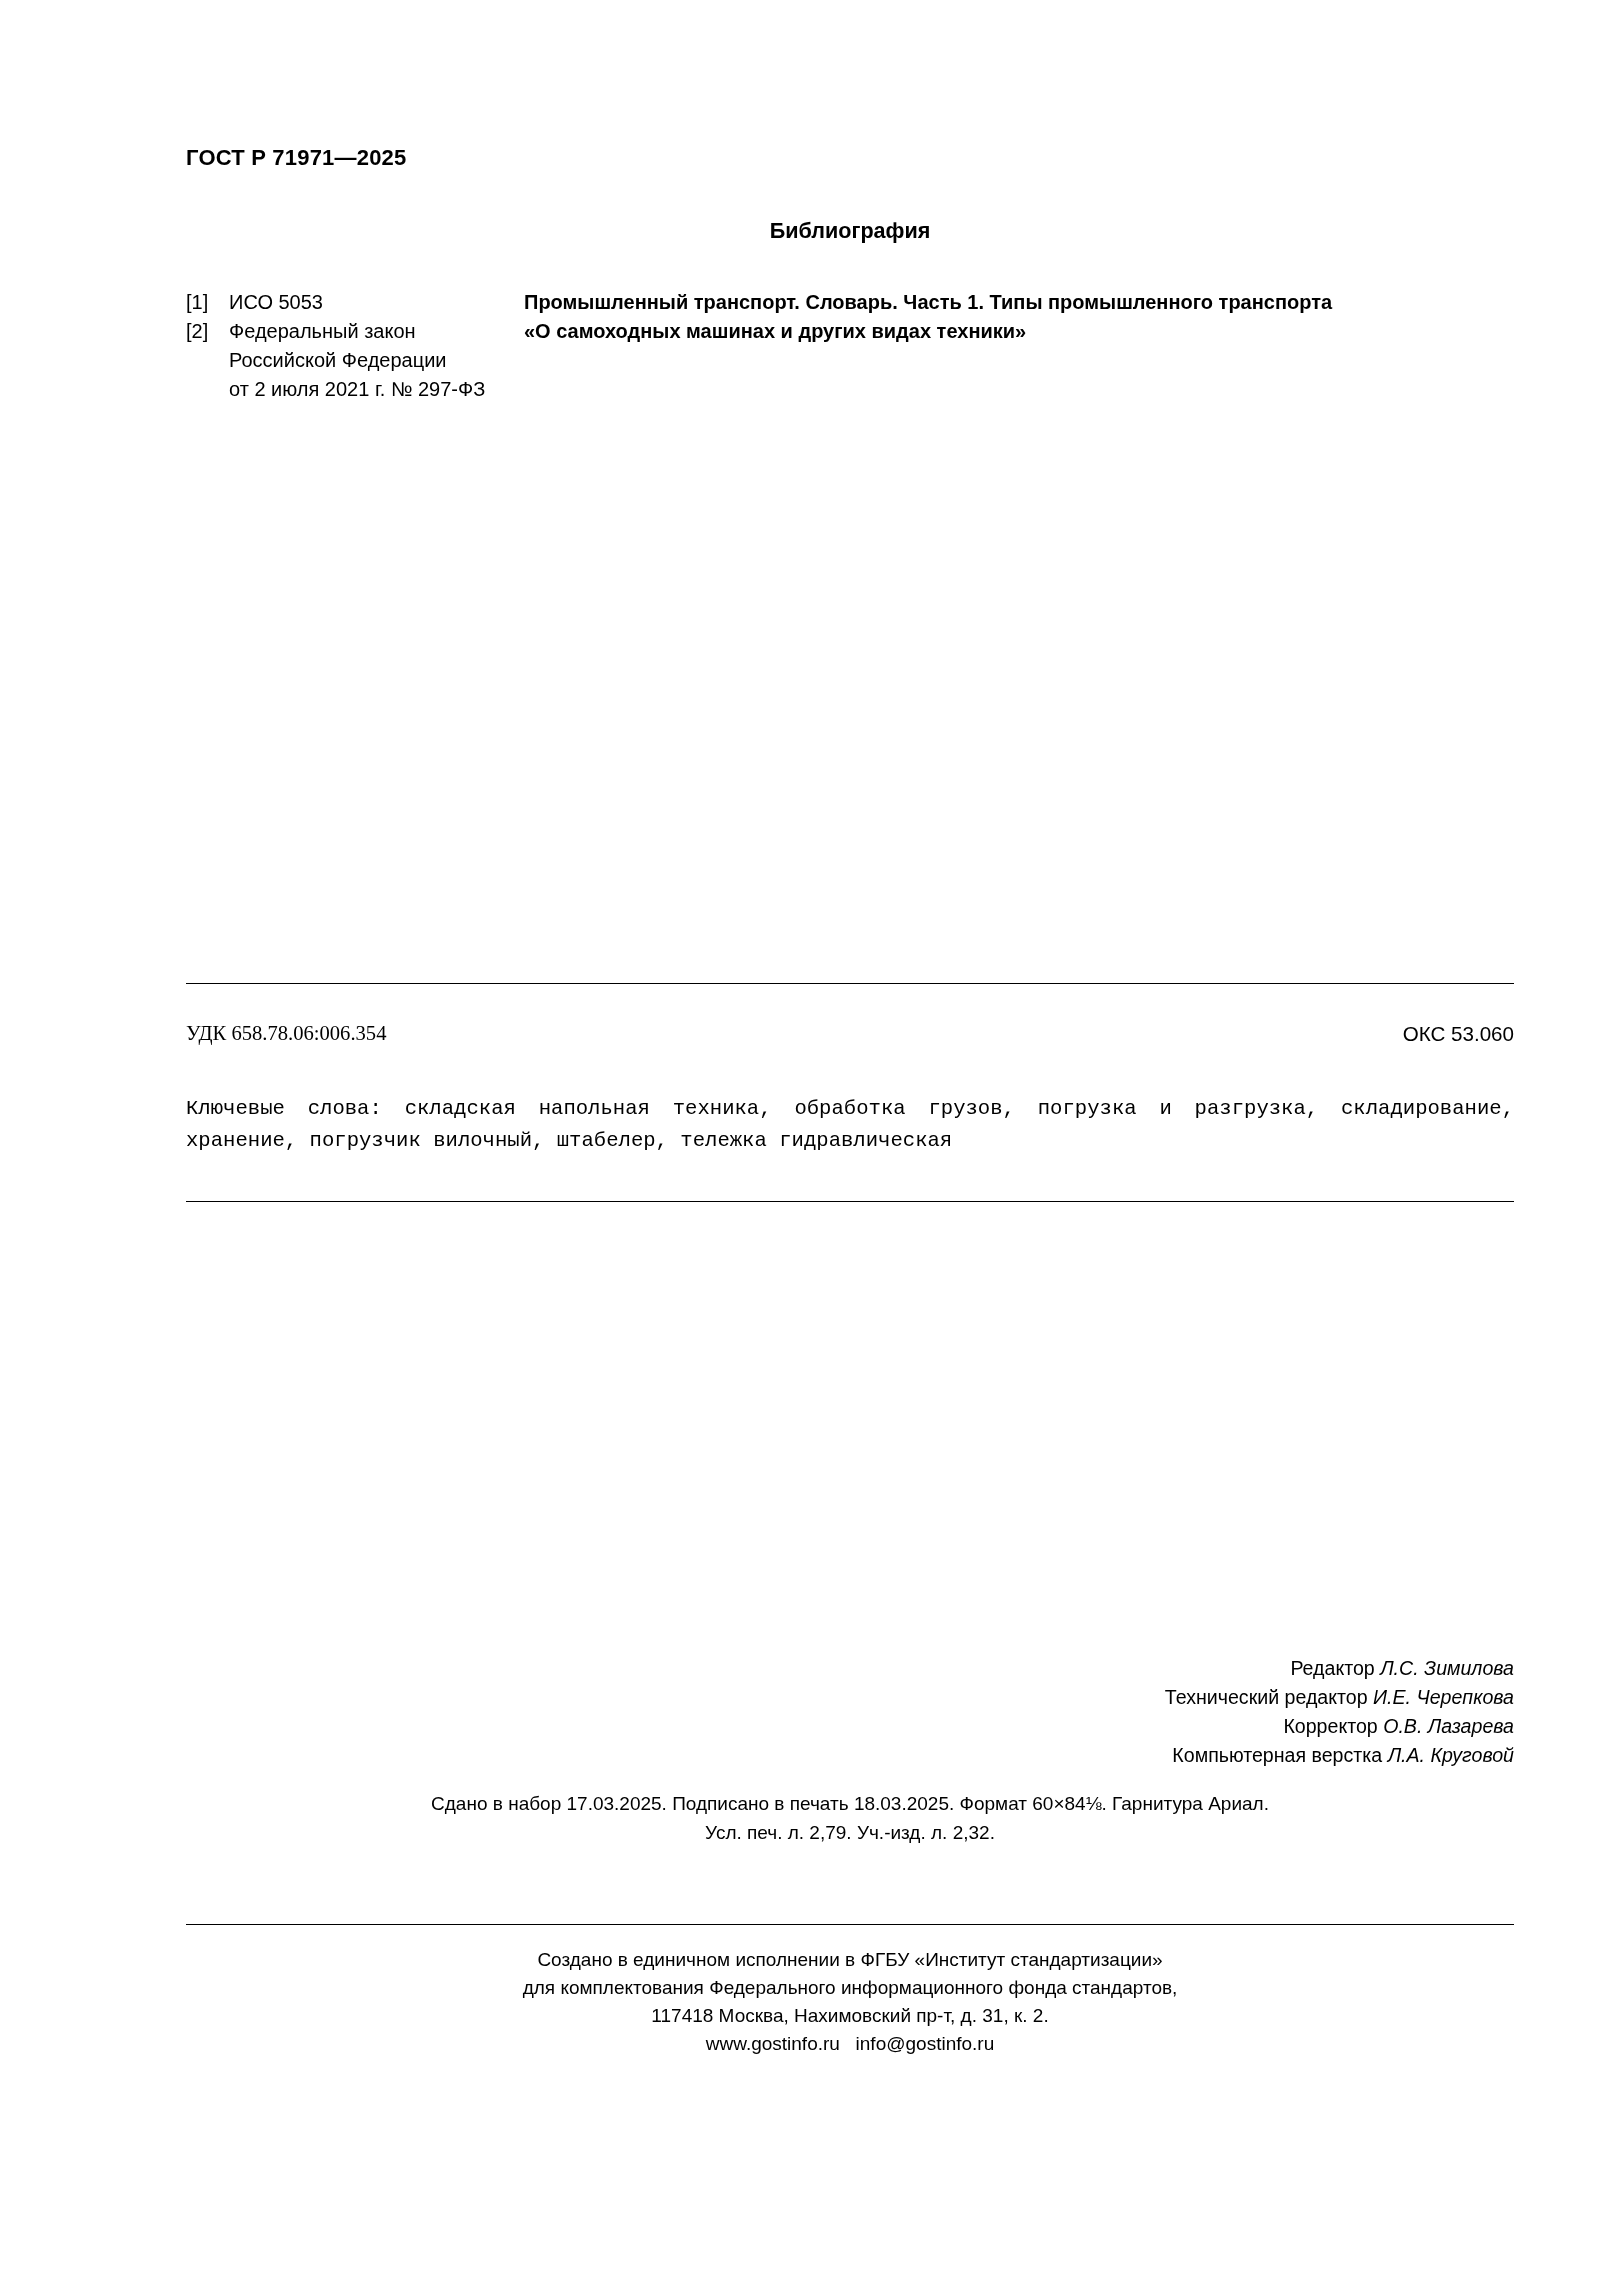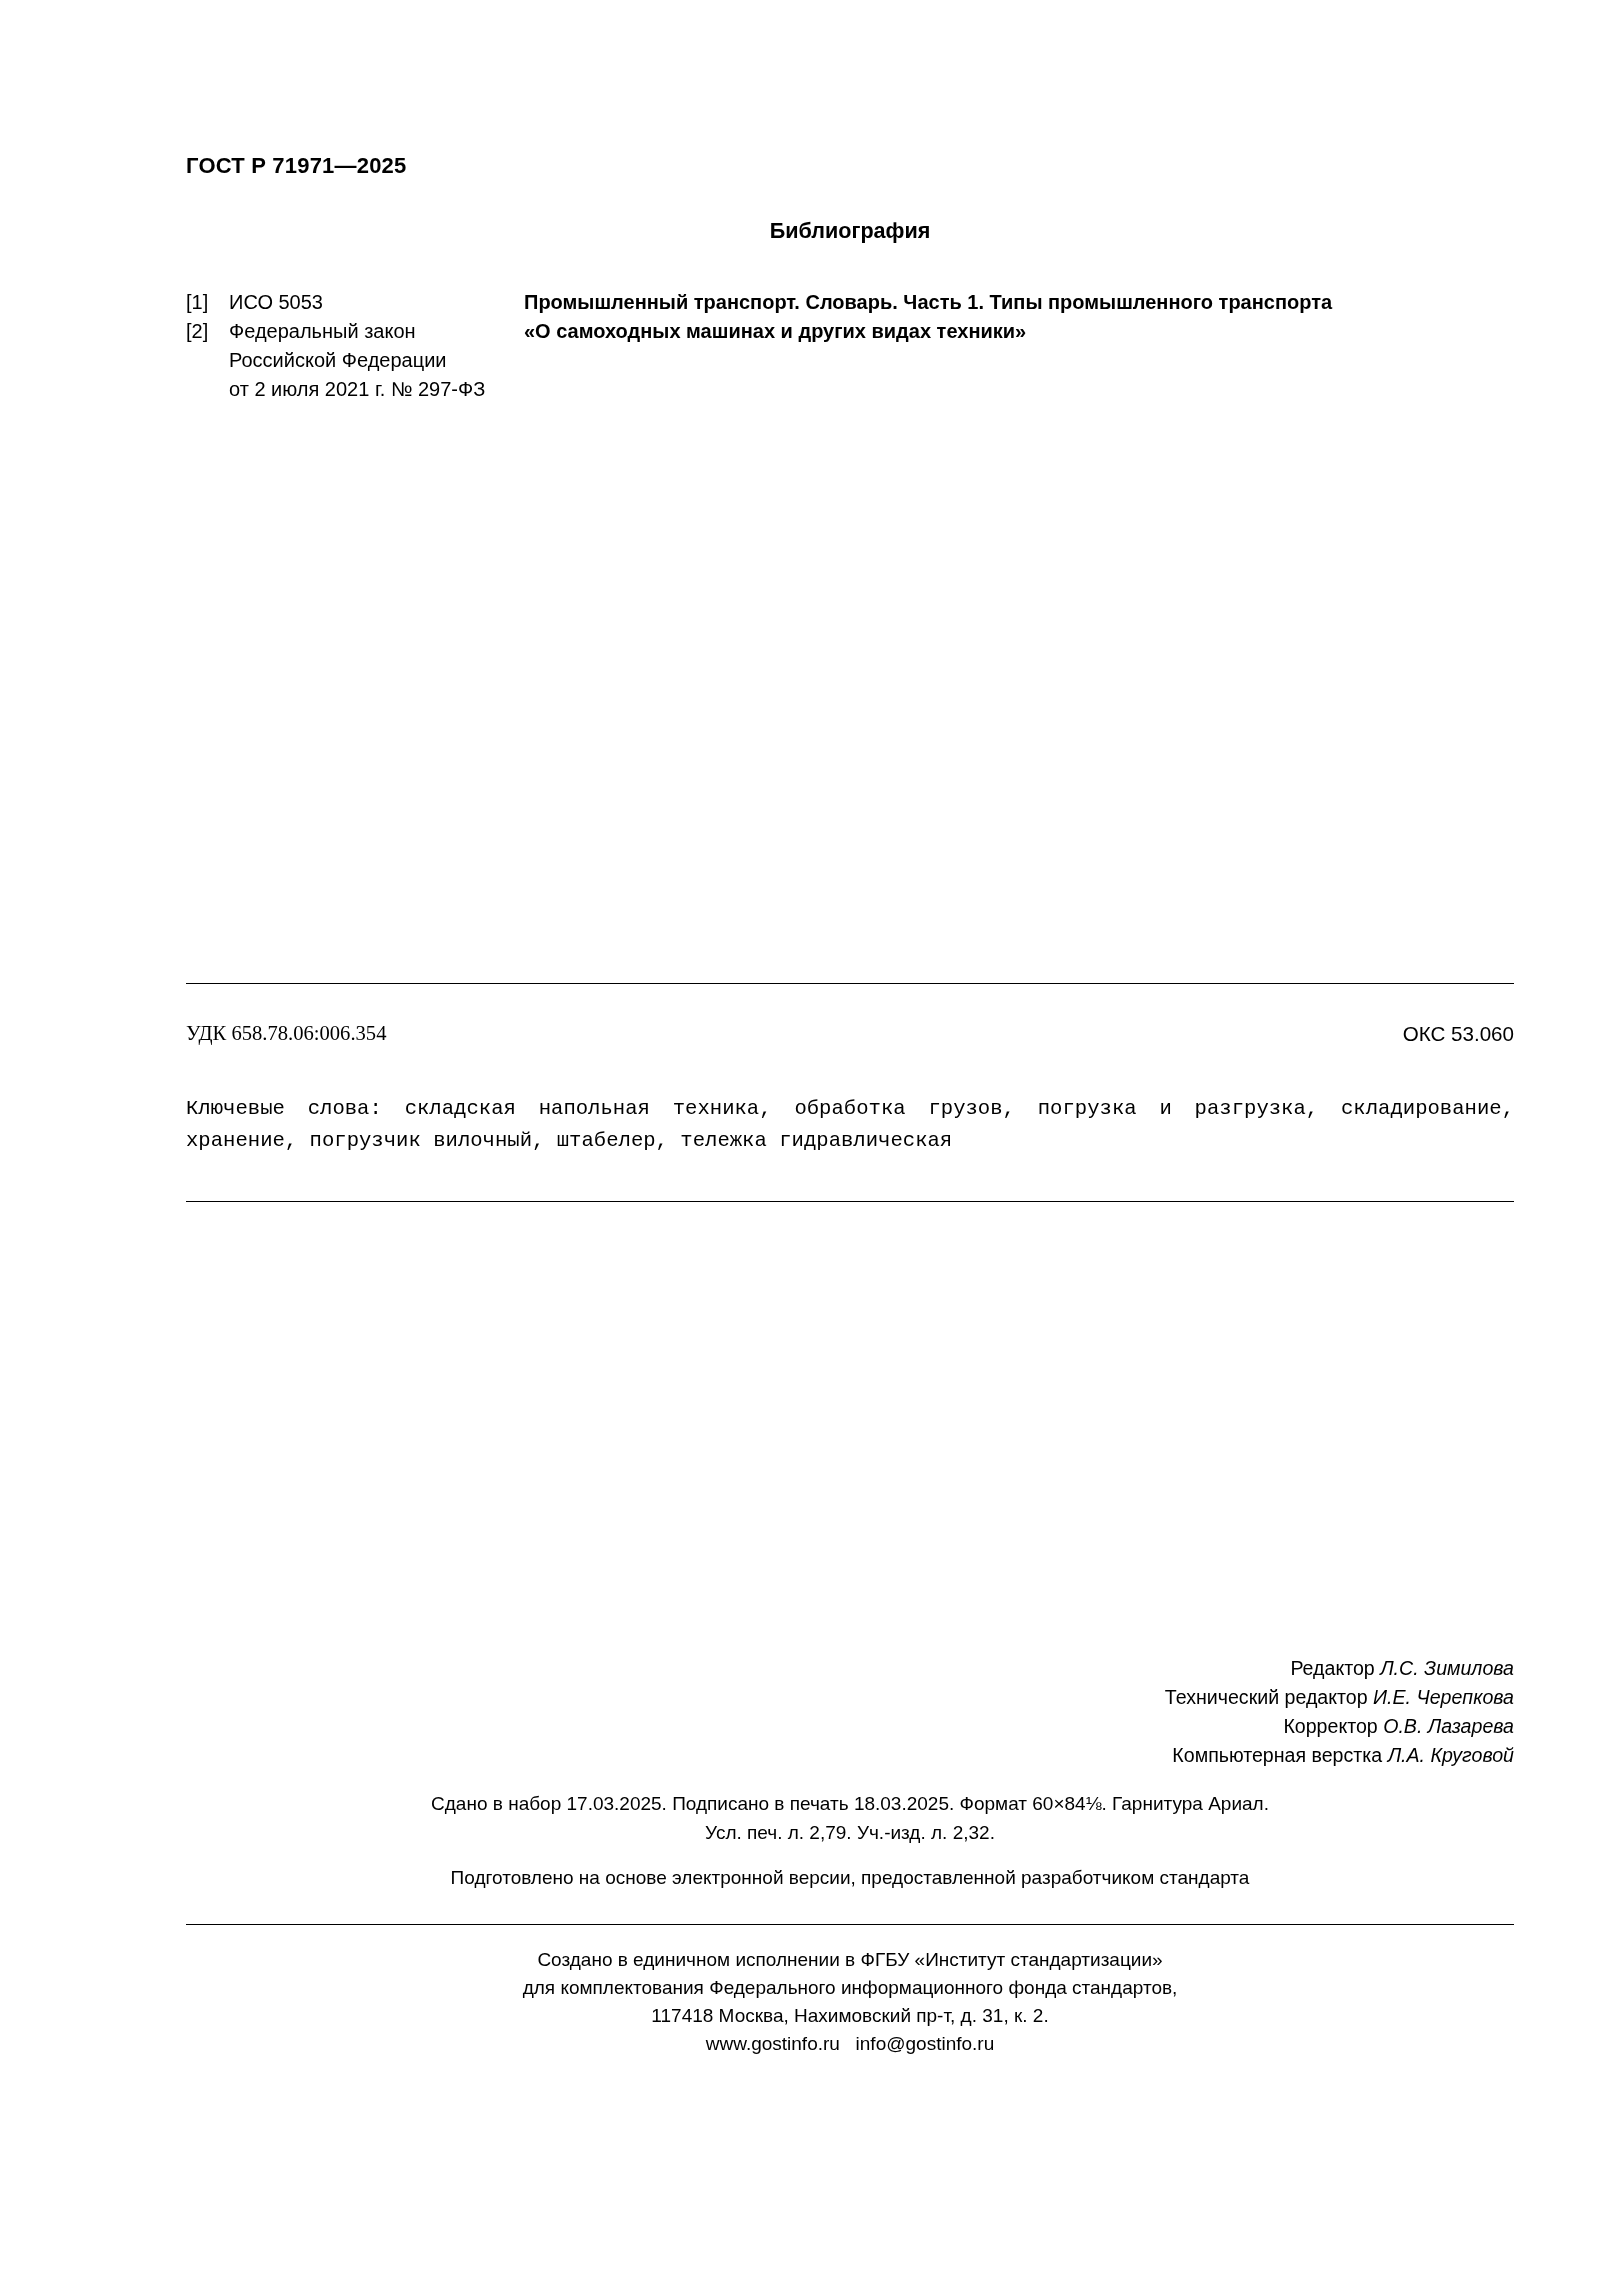--- a/index.html
+++ b/index.html
@@ -28,21 +28,20 @@
   }
 
   
   .doc-header {
     position: absolute;
     top: 145px;
     left: 0;
     font-size: 22px;
     font-weight: bold;
     letter-spacing: 0.2px;
-    margin-top: 8px;
   }
 
   
   .biblio-title {
     position: absolute;
     top: 218px;
     left: 0;
     width: 1328px;
     text-align: center;
     font-size: 21.6px;
@@ -232,21 +231,20 @@
         <span>Компьютерная верстка</span>
         <span class="name">Л.А. Круговой</span>
       </div>
     </div>
 
     <div class="printinfo">
       <div>Сдано в набор 17.03.2025.   Подписано в печать 18.03.2025.   Формат 60×84⅛.   Гарнитура Ариал.</div>
       <div>Усл. печ. л. 2,79.   Уч.-изд. л. 2,32.</div>
     </div>
 
-    <div class="prepared">Подготовлено на основе электронной версии, предоставленной разработчиком стандарта</div>
 
     <div class="rule rule-footer"></div>
 
     <div class="footer">
       <div>Создано в единичном исполнении в ФГБУ «Институт стандартизации»</div>
       <div>для комплектования Федерального информационного фонда стандартов,</div>
       <div>117418 Москва, Нахимовский пр-т, д. 31, к. 2.</div>
       <div class="weblinks">
         <span>www.gostinfo.ru</span><span class="sep"></span><span>info@gostinfo.ru</span>
       </div>

